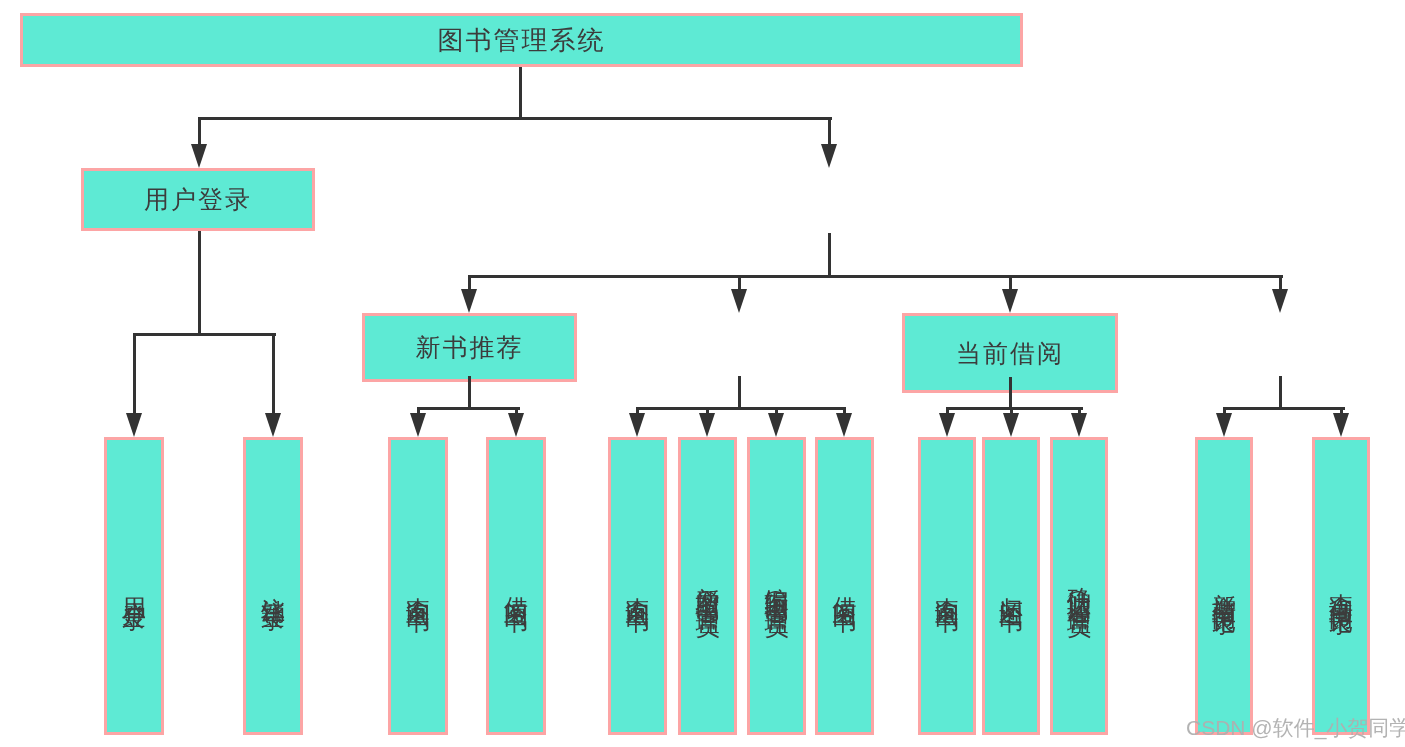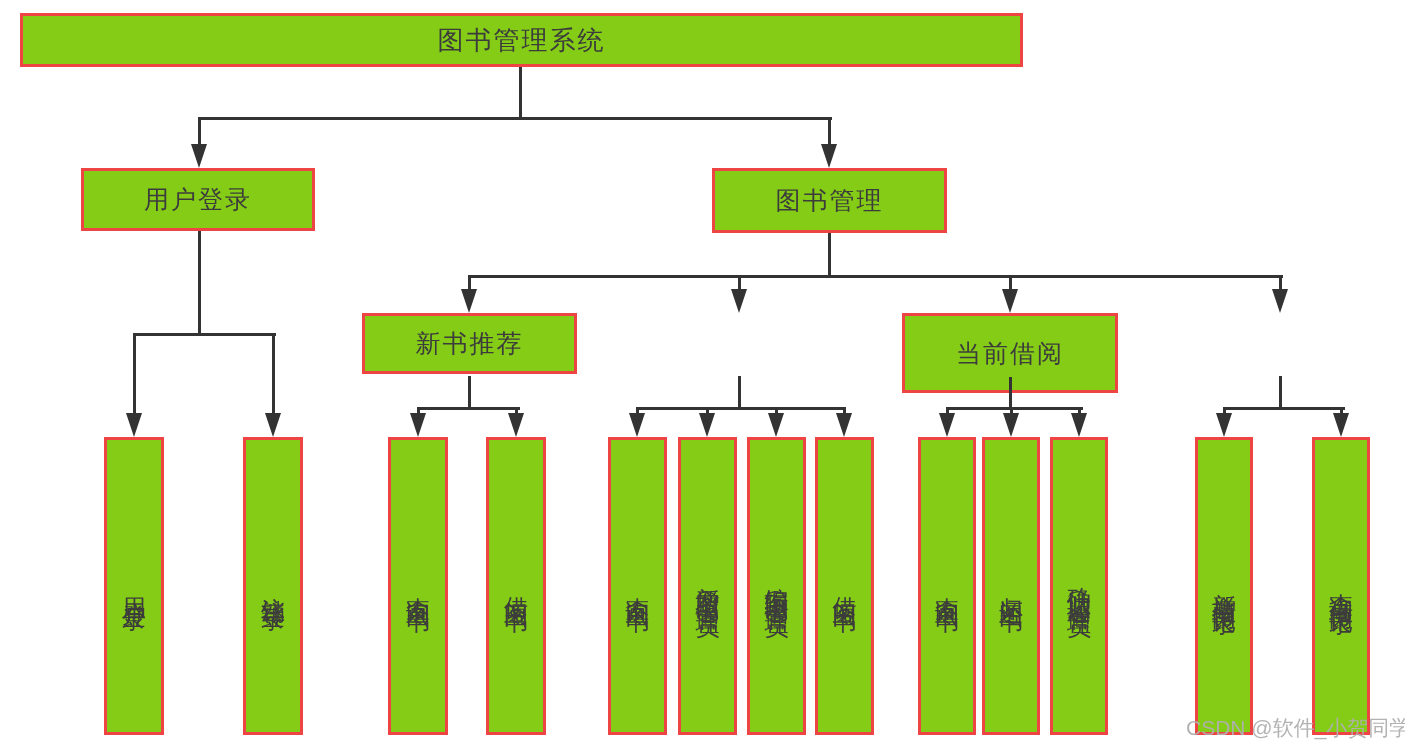--- a/index.html
+++ b/index.html
@@ -2,21 +2,21 @@
 <html><head>
 <meta charset="utf-8">
 <style>
   html,body{margin:0;padding:0;background:#ffffff;}
   #canvas{
     position:relative;width:1405px;height:747px;background:#ffffff;
     font-family:"Liberation Sans","DejaVu Sans",sans-serif;
     color:#3c3c3c;overflow:hidden;
   }
   .box{
-    position:absolute;box-sizing:border-box;border:3px solid #ef4444;background:#84cc16;
+    position:absolute;box-sizing:border-box;border:3px solid #fca5a5;background:#5eead4;
     display:flex;align-items:center;justify-content:center;
   }
   .hnode{font-size:25px;letter-spacing:2px;}
   .root{font-size:26px;}
   .vnode{
     writing-mode:vertical-rl;text-orientation:mixed;
     font-size:24px;letter-spacing:4px;line-height:1;
   }
   .hline,.vline{position:absolute;background:#333333;}
   .hline{height:3px;}
@@ -32,23 +32,22 @@
   }
 </style>
 </head>
 <body>
 
 <div id="canvas">
 
   <div class="box hnode root" style="left:20px;top:13px;width:1003px;height:54px;">图书管理系统</div>
 
   <div class="box hnode" style="left:81px;top:168px;width:234px;height:63px;">用户登录</div>
-  <div class="box hnode" style="left:712px;top:168px;width:235px;height:65px;">图书管理</div>
 
-  <div class="box hnode" style="left:362px;top:313px;width:215px;height:61px;">新书推荐</div>
+  <div class="box hnode" style="left:362px;top:313px;width:215px;height:69px;">新书推荐</div>
   <div class="box hnode" style="left:902px;top:313px;width:216px;height:80px;">当前借阅</div>
 
   <div class="box vnode" style="left:104px;top:437px;width:60px;height:298px;">用户登录</div>
   <div class="box vnode" style="left:243px;top:437px;width:60px;height:298px;">注销登录</div>
 
   <div class="box vnode" style="left:388px;top:437px;width:60px;height:298px;">查询图书</div>
   <div class="box vnode" style="left:486px;top:437px;width:60px;height:298px;">借阅图书</div>
 
   <div class="box vnode" style="left:608px;top:437px;width:59px;height:298px;">查询图书</div>
   <div class="box vnode" style="left:678px;top:437px;width:59px;height:298px;">新增图书（管理员）</div>

